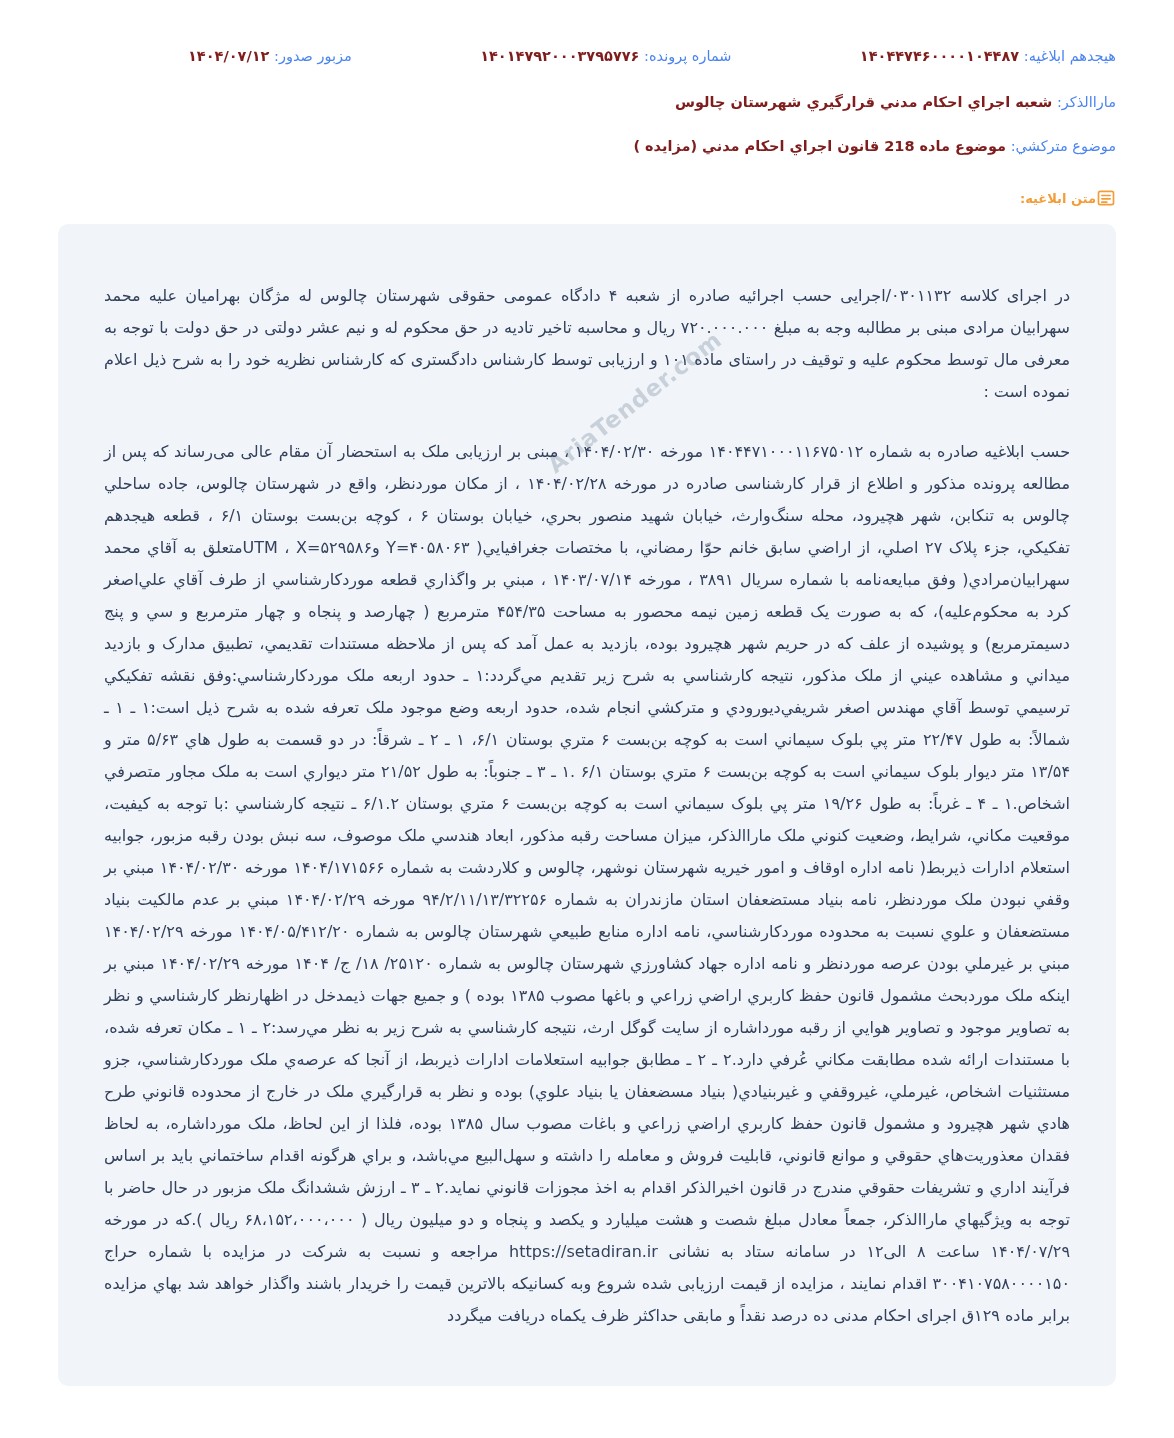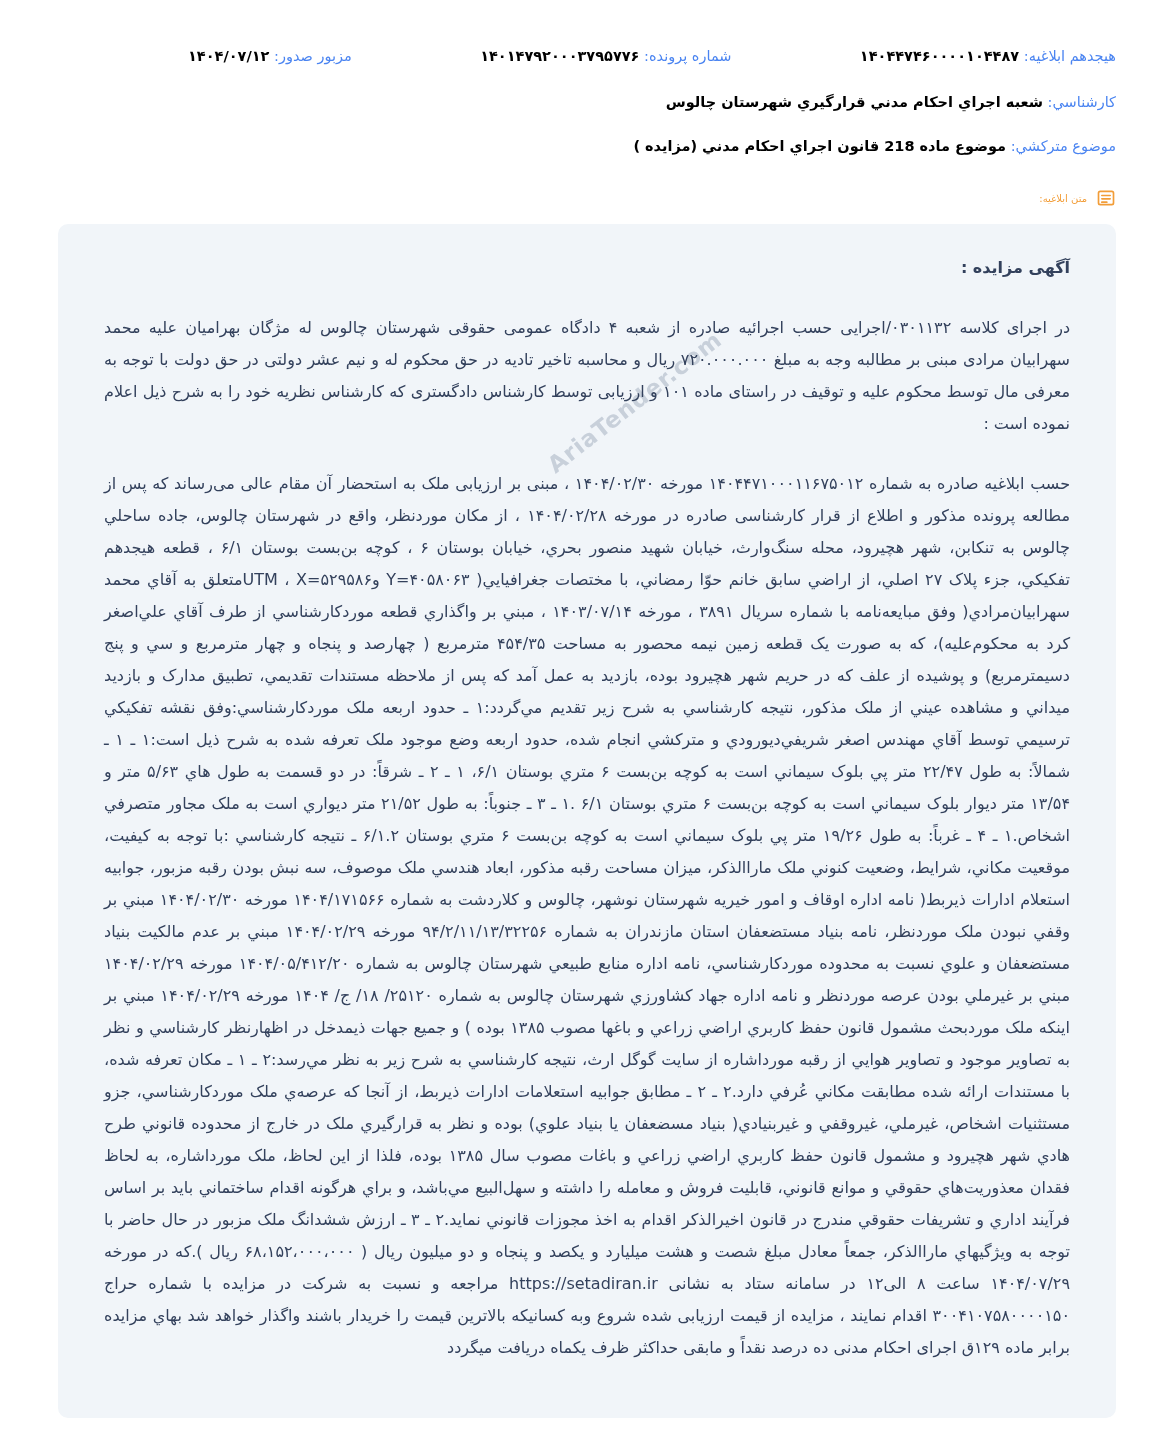--- a/index.html
+++ b/index.html
@@ -24,28 +24,27 @@
     align-items: baseline;
     font-size: 14.5px;
     margin-bottom: 30px;
   }
   .meta-row-top .meta-item:last-child { margin-left: 130px; }
   .meta-row {
     font-size: 14.5px;
     margin-bottom: 28px;
   }
   .label { color: #4a84f1; }
-  .value { color: #000000; font-weight: bold; }
+  .value { color: #7f1d1d; font-weight: bold; }
   .section-title {
     display: flex;
     align-items: center;
-    gap: 9px;
     color: #f29d38;
-    font-weight: normal;
-    font-size: 10px;
+    font-weight: bold;
+    font-size: 13px;
     margin: 34px 0 16px 0;
   }
   .section-title .icon { display: inline-flex; }
   .notice-box {
     background: #f1f5f9;
     border-radius: 10px;
     padding: 28px 46px 38px 46px;
     position: relative;
     overflow: hidden;
   }
@@ -99,21 +98,21 @@
       <span class="label">شماره پرونده:</span>
       <span class="value">۱۴۰۱۴۷۹۲۰۰۰۳۷۹۵۷۷۶</span>
     </div>
     <div class="meta-item">
       <span class="label">مزبور صدور:</span>
       <span class="value">۱۴۰۴/۰۷/۱۲</span>
     </div>
   </div>
 
   <div class="meta-row">
-    <span class="label">کارشناسي:</span>
+    <span class="label">ماراالذکر:</span>
     <span class="value">شعبه اجراي احکام مدني قرارگیري شهرستان چالوس</span>
   </div>
 
   <div class="meta-row">
     <span class="label">موضوع مترکشي:</span>
     <span class="value">موضوع ماده 218 قانون اجراي احکام مدني (مزایده )</span>
   </div>
 
   <div class="section-title">
     <span class="icon">
@@ -122,18 +121,17 @@
         <line x1="7" y1="9" x2="17" y2="9"></line>
         <line x1="7" y1="13" x2="17" y2="13"></line>
         <line x1="7" y1="17" x2="13" y2="17"></line>
       </svg>
     </span>
     <span>متن ابلاغیه:</span>
   </div>
 
   <div class="notice-box">
     <div class="watermark">AriaTender.com</div>
-    <p class="notice-title">آگهی مزایده :</p>
     <p class="notice-paragraph">در اجرای کلاسه ۰۳۰۱۱۳۲/اجرایی حسب اجرائیه صادره از شعبه ۴ دادگاه عمومی حقوقی شهرستان چالوس له مژگان بهرامیان علیه محمد سهرابیان مرادی مبنی بر مطالبه وجه به مبلغ ۷۲۰.۰۰۰.۰۰۰ ریال و محاسبه تاخیر تادیه در حق محکوم له و نیم عشر دولتی در حق دولت با توجه به معرفی مال توسط محکوم علیه و توقیف در راستای ماده ۱۰۱ و ارزیابی توسط کارشناس دادگستری که کارشناس نظریه خود را به شرح ذیل اعلام نموده است :</p>
     <p class="notice-paragraph">حسب ابلاغیه صادره به شماره ۱۴۰۴۴۷۱۰۰۰۱۱۶۷۵۰۱۲ مورخه ۱۴۰۴/۰۲/۳۰ ، مبنی بر ارزیابی ملک به استحضار آن مقام عالی می‌رساند که پس از مطالعه پرونده مذکور و اطلاع از قرار کارشناسی صادره در مورخه ۱۴۰۴/۰۲/۲۸ ، از مکان موردنظر، واقع در شهرستان چالوس، جاده ساحلي چالوس به تنکابن، شهر هچیرود، محله سنگ‌وارث، خیابان شهید منصور بحري، خیابان بوستان ۶ ، کوچه بن‌بست بوستان ۶/۱ ، قطعه هیجدهم تفکیکي، جزء پلاک ۲۷ اصلي، از اراضي سابق خانم حوّا رمضاني، با مختصات جغرافیایي( Y=۴۰۵۸۰۶۳ وUTM ، X=۵۲۹۵۸۶متعلق به آقاي محمد سهرابیان‌مرادي( وفق مبایعه‌نامه با شماره سریال ۳۸۹۱ ، مورخه ۱۴۰۳/۰۷/۱۴ ، مبني بر واگذاري قطعه موردکارشناسي از طرف آقاي علي‌اصغر کرد به محکوم‌علیه)، که به صورت یک قطعه زمین نیمه محصور به مساحت ۴۵۴/۳۵ مترمربع ( چهارصد و پنجاه و چهار مترمربع و سي و پنج دسیمترمربع) و پوشیده از علف که در حریم شهر هچیرود بوده، بازدید به عمل آمد که پس از ملاحظه مستندات تقدیمي، تطبیق مدارک و بازدید میداني و مشاهده عیني از ملک مذکور، نتیجه کارشناسي به شرح زیر تقدیم مي‌گردد:۱ ـ حدود اربعه ملک موردکارشناسي:وفق نقشه تفکیکي ترسیمي توسط آقاي مهندس اصغر شریفي‌دیورودي و مترکشي انجام شده، حدود اربعه وضع موجود ملک تعرفه شده به شرح ذیل است:۱ ـ ۱ ـ شمالاً: به طول ۲۲/۴۷ متر پي بلوک سیماني است به کوچه بن‌بست ۶ متري بوستان ۶/۱، ۱ ـ ۲ ـ شرقاً: در دو قسمت به طول هاي ۵/۶۳ متر و ۱۳/۵۴ متر دیوار بلوک سیماني است به کوچه بن‌بست ۶ متري بوستان ۶/۱ .۱ ـ ۳ ـ جنوباً: به طول ۲۱/۵۲ متر دیواري است به ملک مجاور متصرفي اشخاص.۱ ـ ۴ ـ غرباً: به طول ۱۹/۲۶ متر پي بلوک سیماني است به کوچه بن‌بست ۶ متري بوستان ۶/۱.۲ ـ نتیجه کارشناسي :با توجه به کیفیت، موقعیت مکاني، شرایط، وضعیت کنوني ملک ماراالذکر، میزان مساحت رقبه مذکور، ابعاد هندسي ملک موصوف، سه نبش بودن رقبه مزبور، جوابیه استعلام ادارات ذیربط( نامه اداره اوقاف و امور خیریه شهرستان نوشهر، چالوس و کلاردشت به شماره ۱۴۰۴/۱۷۱۵۶۶ مورخه ۱۴۰۴/۰۲/۳۰  مبني بر وقفي نبودن ملک موردنظر، نامه بنیاد مستضعفان استان مازندران به شماره ۹۴/۲/۱۱/۱۳/۳۲۲۵۶ مورخه ۱۴۰۴/۰۲/۲۹ مبني بر عدم مالکیت بنیاد مستضعفان و علوي نسبت به محدوده موردکارشناسي، نامه اداره منابع طبیعي شهرستان چالوس به شماره ۱۴۰۴/۰۵/۴۱۲/۲۰ مورخه ۱۴۰۴/۰۲/۲۹ مبني بر غیرملي بودن عرصه موردنظر و نامه اداره جهاد کشاورزي شهرستان چالوس به شماره ۲۵۱۲۰/ ۱۸/ ج/ ۱۴۰۴ مورخه ۱۴۰۴/۰۲/۲۹ مبني بر اینکه ملک موردبحث مشمول قانون حفظ کاربري اراضي زراعي و باغها مصوب ۱۳۸۵ بوده ) و جمیع جهات ذیمدخل در اظهارنظر کارشناسي و نظر به تصاویر موجود و تصاویر هوایي از رقبه مورداشاره از سایت گوگل ارث، نتیجه کارشناسي به شرح زیر به نظر مي‌رسد:۲ ـ ۱ ـ مکان تعرفه شده، با مستندات ارائه شده مطابقت مکاني عُرفي دارد.۲ ـ ۲ ـ مطابق جوابیه استعلامات ادارات ذیربط، از آنجا که عرصه‌ي ملک موردکارشناسي، جزو مستثنیات اشخاص، غیرملي، غیروقفي و غیربنیادي( بنیاد مسضعفان یا بنیاد علوي) بوده و نظر به قرارگیري ملک در خارج از محدوده قانوني طرح هادي شهر هچیرود و مشمول قانون حفظ کاربري اراضي زراعي و باغات مصوب سال ۱۳۸۵ بوده، فلذا از این لحاظ، ملک مورداشاره، به لحاظ فقدان معذوریت‌هاي حقوقي و موانع قانوني، قابلیت فروش و معامله را داشته و سهل‌البیع مي‌باشد، و براي هرگونه اقدام ساختماني باید بر اساس فرآیند اداري و تشریفات حقوقي مندرج در قانون اخیرالذکر اقدام به اخذ مجوزات قانوني نماید.۲ ـ ۳ ـ ارزش ششدانگ ملک مزبور در حال حاضر با توجه به ویژگیهاي ماراالذکر، جمعاً معادل مبلغ شصت و هشت میلیارد و یکصد و پنجاه و دو میلیون ریال ( ۶۸،۱۵۲،۰۰۰،۰۰۰ ریال ).که در مورخه ۱۴۰۴/۰۷/۲۹ ساعت ۸ الی۱۲  در سامانه ستاد به نشانی https://setadiran.ir مراجعه و نسبت به شرکت در مزایده با شماره حراج ۳۰۰۴۱۰۷۵۸۰۰۰۰۱۵۰ اقدام نمایند ، مزایده از قیمت ارزیابی شده شروع وبه کسانیکه بالاترین قیمت را خریدار باشند واگذار خواهد شد بهاي مزایده برابر ماده ۱۲۹ق اجرای احکام مدنی ده درصد نقداً و مابقی حداکثر ظرف یکماه دریافت میگردد</p>
   </div>
 
 </div>
 
 </body></html>

